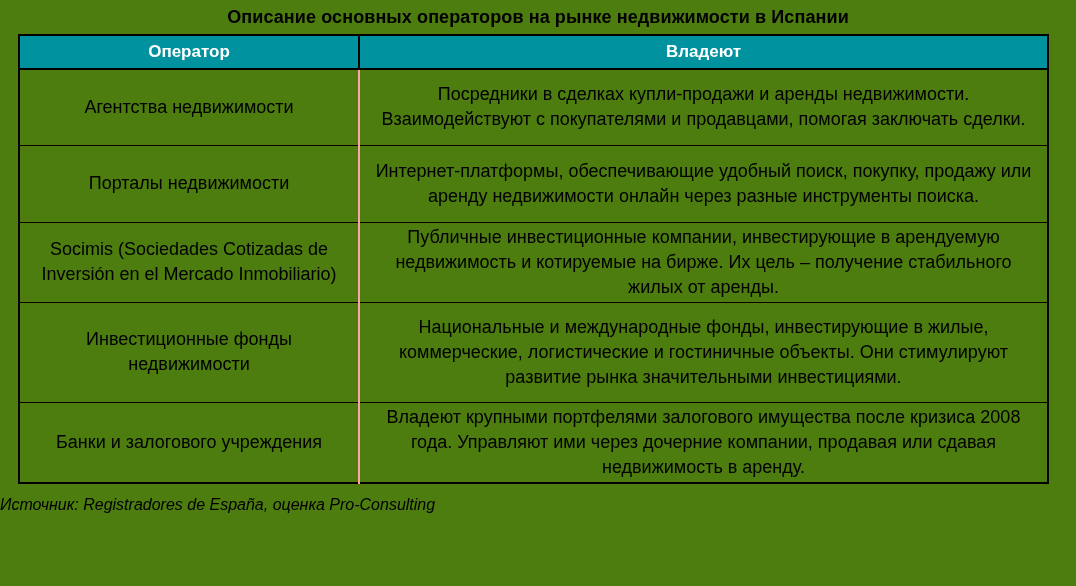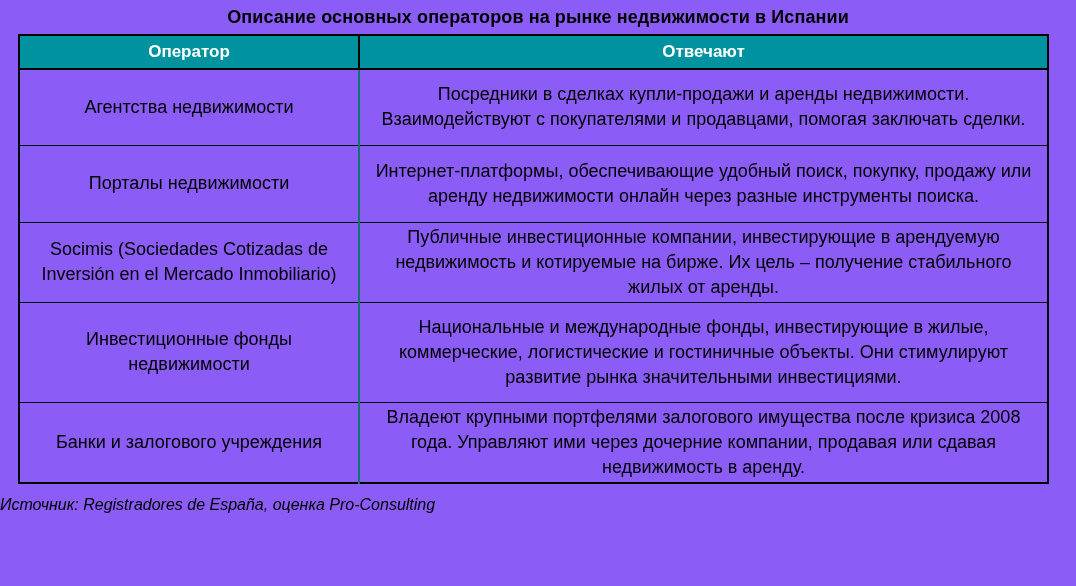--- a/index.html
+++ b/index.html
@@ -1,21 +1,21 @@
 <!DOCTYPE html>
 <html style="--header-bg: #00929E; --header-fg: #FFFFFF;"><head>
 <meta charset="utf-8">
 <style>
   * { margin: 0; padding: 0; box-sizing: border-box; }
   html, body { background: #ffffff; }
   .page {
     position: relative;
     width: 1076px;
     height: 586px;
-    background: #8b5cf6;
+    background: #4d7c0f;
     font-family: "Liberation Sans", sans-serif;
     color: #000000;
     overflow: hidden;
   }
   .title {
     padding-top: 7px;
     text-align: center;
     font-size: 18px;
     font-weight: bold;
     letter-spacing: 0.1px;
@@ -43,21 +43,21 @@
   }
   th:first-child { border-right: 2px solid #000000; }
   td {
     border: 1px solid #000000;
     font-size: 18px;
     line-height: 25px;
     text-align: center;
     vertical-align: middle;
     padding: 2px 6px;
   }
-  td.op-cell { border-right: 2px solid #0f766e; }
+  td.op-cell { border-right: 2px solid #fca5a5; }
   .source {
     width: 1040px;
     margin-top: 12px;
     text-align: left;
     font-size: 16px;
     font-style: italic;
   }
 </style>
 </head>
 <body>
@@ -66,21 +66,21 @@
   <div class="title">Описание основных операторов на рынке недвижимости в Испании</div>
 
   <table class="operators">
     <colgroup>
       <col class="c-op">
       <col class="c-desc">
     </colgroup>
     <thead>
       <tr>
         <th>Оператор</th>
-        <th>Отвечают</th>
+        <th>Владеют</th>
       </tr>
     </thead>
     <tbody>
         <tr style="height: 76px;">
           <td class="op-cell">Агентства недвижимости</td>
           <td class="desc-cell">Посредники в сделках купли-продажи и аренды недвижимости. Взаимодействуют с покупателями и продавцами, помогая заключать сделки.</td>
         </tr>
         <tr style="height: 77px;">
           <td class="op-cell">Порталы недвижимости</td>
           <td class="desc-cell">Интернет-платформы, обеспечивающие удобный поиск, покупку, продажу или аренду недвижимости онлайн через разные инструменты поиска.</td>

